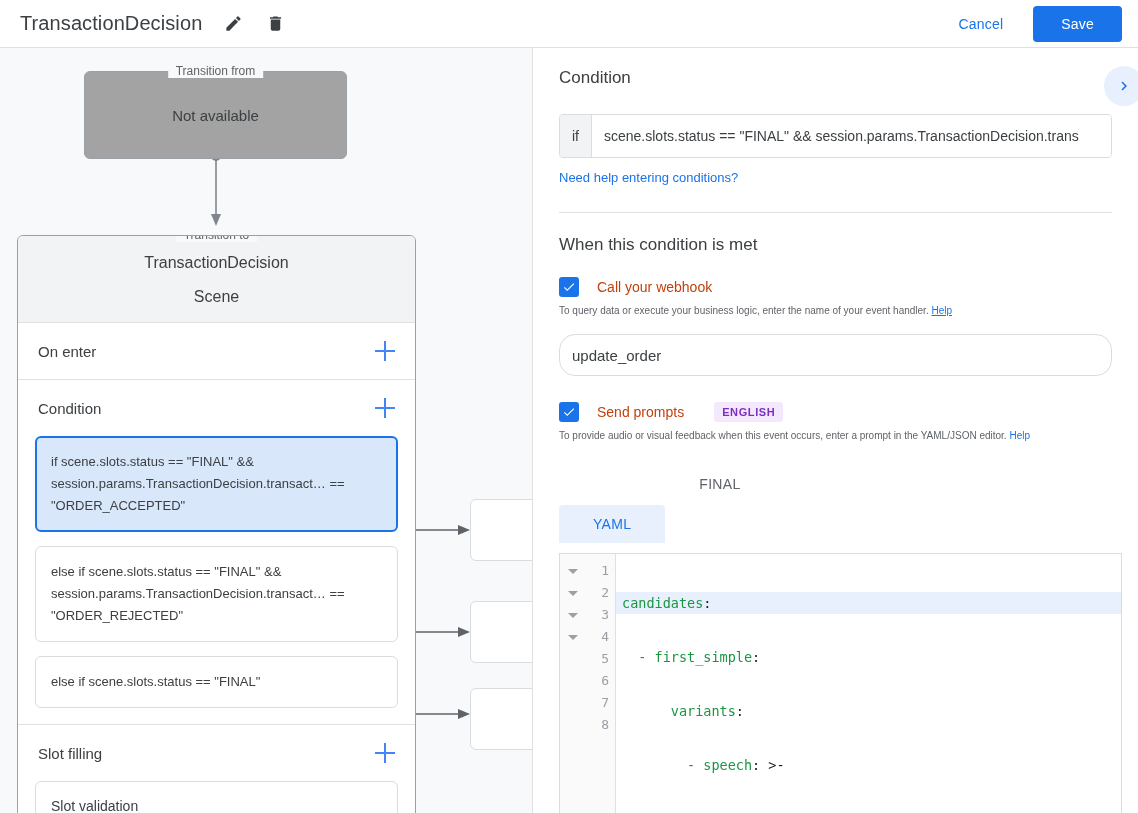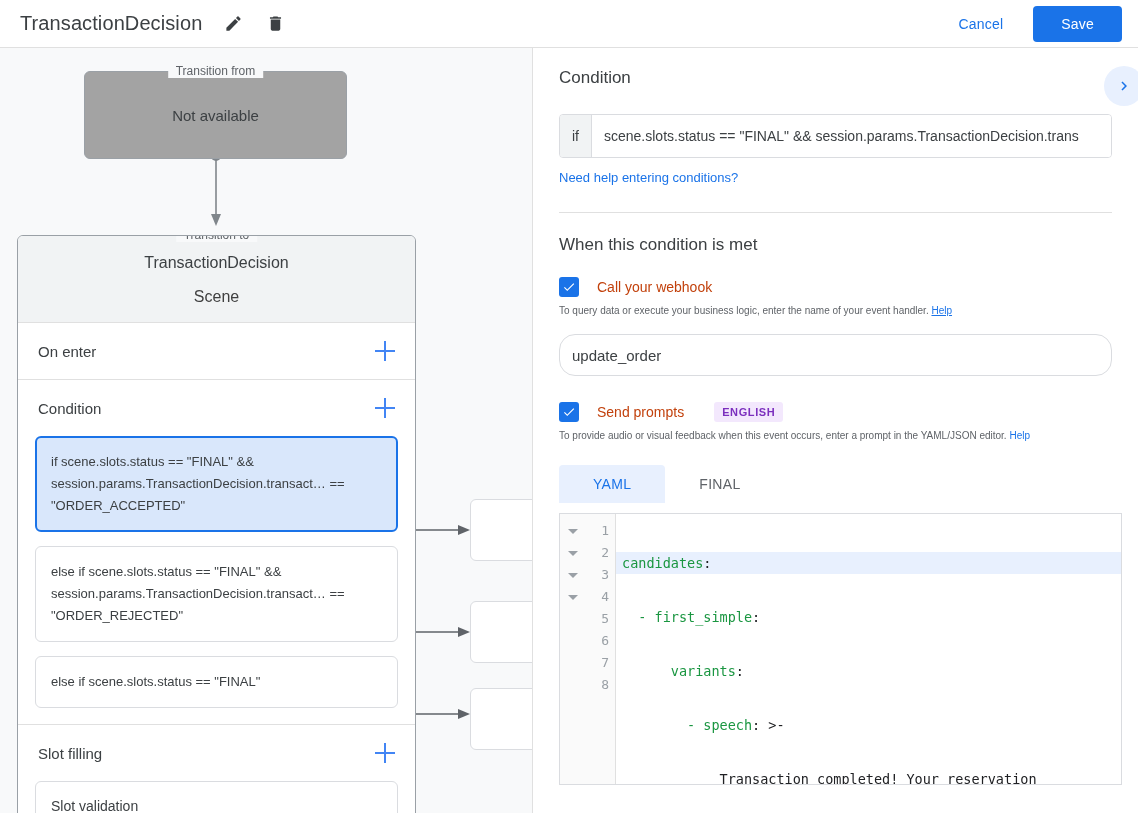--- a/index.html
+++ b/index.html
@@ -188,21 +188,21 @@
     border: 1px solid #dadce0; border-radius: 16px;
     font-size: 15px; color: #3c4043; padding: 0 12px; outline: none;
     font-family: "Liberation Sans", sans-serif;
   }
 
   .tabs { display: flex; margin-top: 20px; }
   .tab {
     padding: 11px 34px; font-size: 14px; font-weight: 500;
     color: #5f6368; cursor: pointer; letter-spacing: .3px;
   }
-  .tab.active { background: #e8f0fe; color: #1a73e8; border-radius: 4px 4px 0 0; }
+  .tab.active { background: #e8f0fe; color: #1a73e8; border-radius: 4px 4px 0 0; margin-top: 40px; }
 
   
   .editor {
     margin-top: 10px; margin-left: 26px; margin-right: 16px;
     height: 272px; border: 1px solid #dadce0; border-right: 1px solid #dadce0;
     display: flex; background: #fff; overflow: hidden;
     position: relative;
   }
   .gutter-fold {
     width: 26px; background: #fafafa; flex: 0 0 auto;

